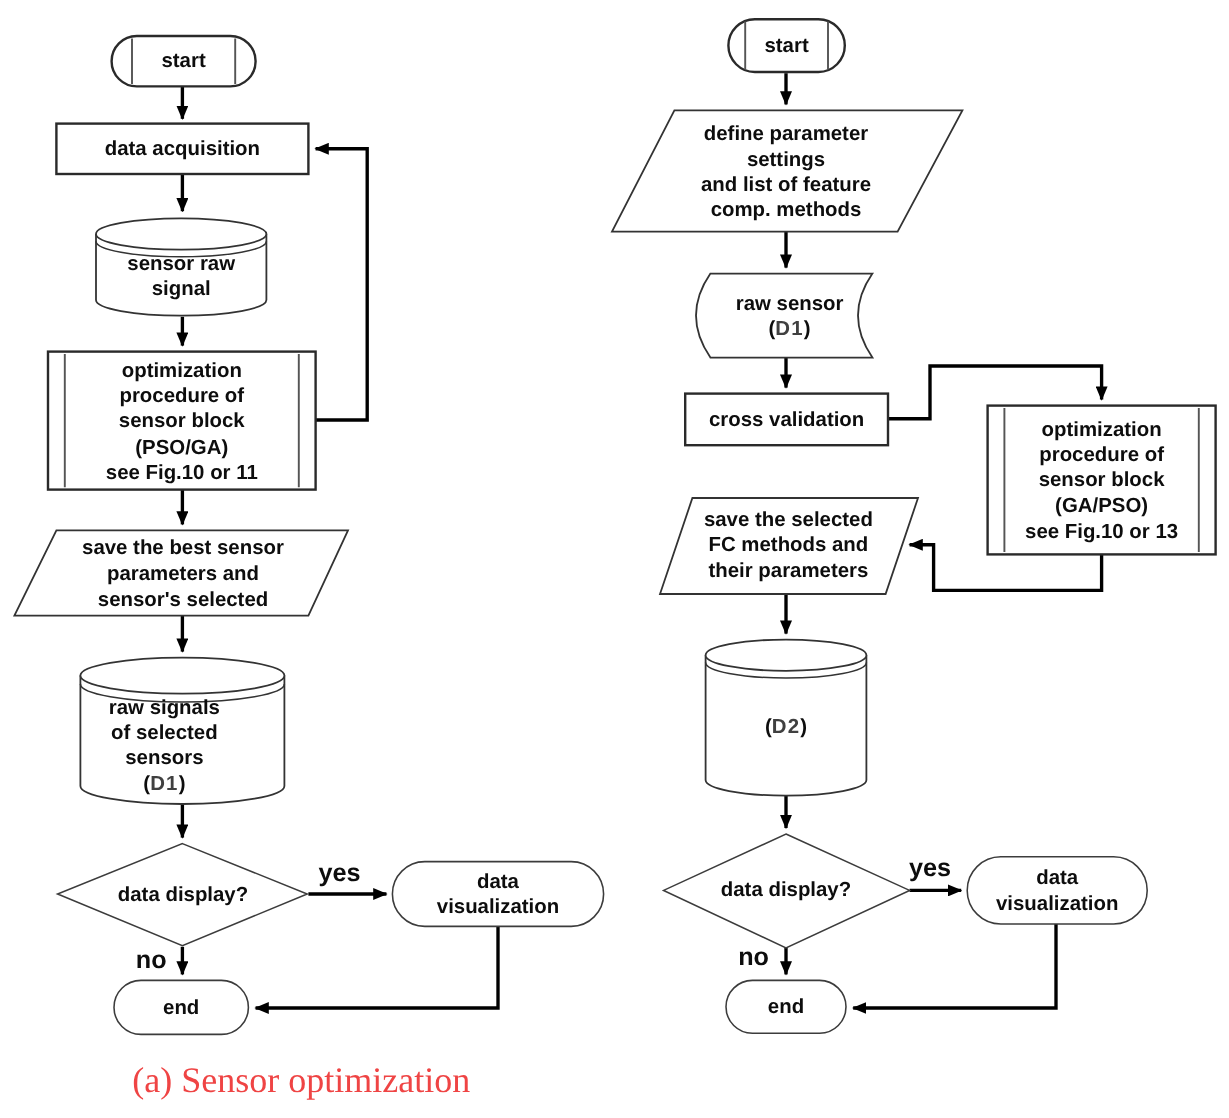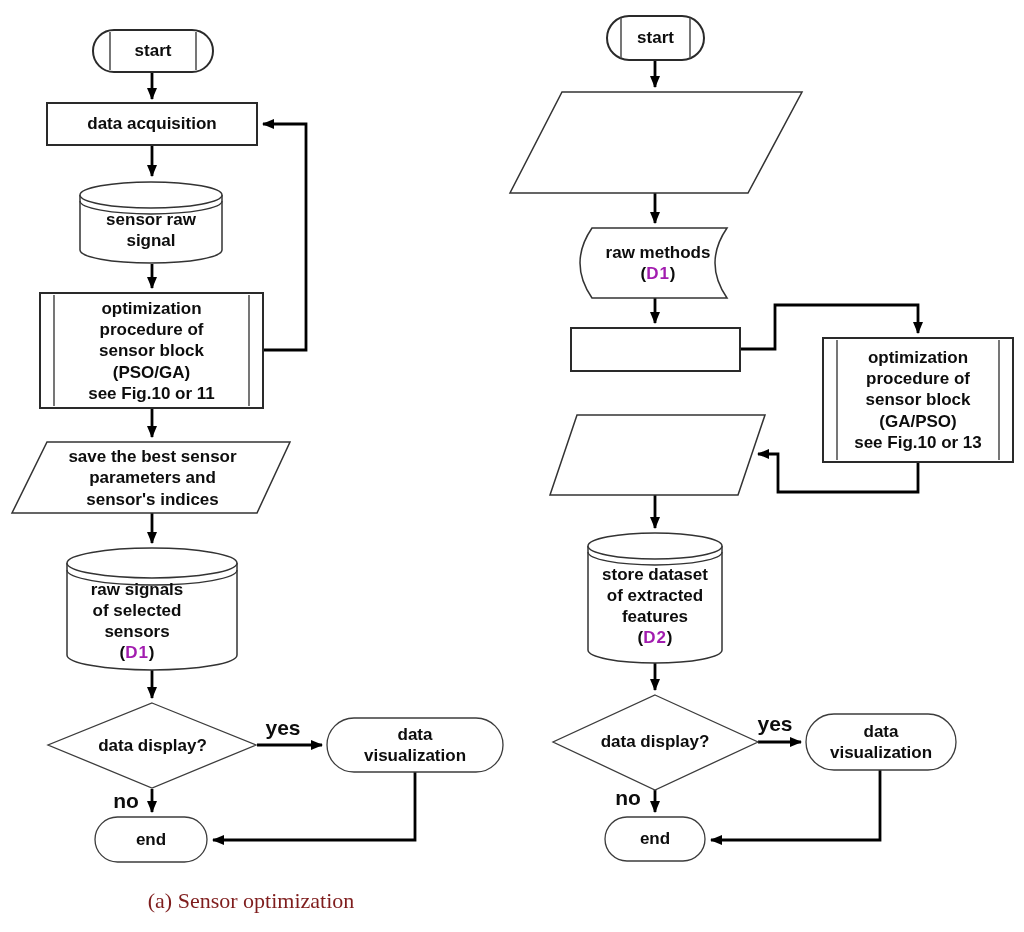--- a/index.html
+++ b/index.html
@@ -10,23 +10,23 @@
   .shape-med{fill:#ffffff;stroke:#333333;stroke-width:1.5;}
   .shape-thin{fill:#ffffff;stroke:#3c3c3c;stroke-width:1.3;}
   .inner{stroke:#555555;stroke-width:1.6;fill:none;}
   .lid{stroke:#333333;stroke-width:1.3;fill:none;}
   .conn{fill:none;stroke:#000000;stroke-width:2.8;}
   .lbl{position:absolute;display:flex;align-items:center;justify-content:center;
        flex-direction:column;text-align:center;color:#0d0d0d;
        font-size:17px;font-weight:700;line-height:1.24;white-space:pre-line;}
   .edge-lbl{position:absolute;display:flex;align-items:center;justify-content:center;
        color:#0d0d0d;font-size:21px;font-weight:700;}
-  .ds{color:#a21caf;letter-spacing:1px;}
+  .ds{color:#404040;letter-spacing:1px;}
   .caption{position:absolute;display:flex;align-items:center;justify-content:center;
-       font-family:"Liberation Serif",serif;font-size:22px;font-weight:400;color:#7f1d1d;
+       font-family:"Liberation Serif",serif;font-size:30px;font-weight:400;color:#ef4444;
        white-space:pre;}
 </style>
 </head>
 <body>
 
 <div class="stage">
 
   <svg class="layer" width="1024" height="932" viewBox="0 0 1024 932">
     <defs>
       <marker id="ah" viewBox="0 0 12 10" refX="11" refY="5" markerWidth="12" markerHeight="10" markerUnits="userSpaceOnUse" orient="auto">
@@ -113,21 +113,21 @@
 signal</div>
 
   <div class="lbl" style="left:54px;top:296px;width:195px;height:110px;">optimization
 procedure of
 sensor block
 (PSO/GA)
 see Fig.10 or 11</div>
 
   <div class="lbl" style="left:30px;top:447px;width:245px;height:62px;">save the best sensor
 parameters and
-sensor's indices</div>
+sensor's selected</div>
 
   <div class="lbl" style="left:67px;top:576px;width:140px;height:90px;">
     <div>raw signals
 of selected
 sensors</div>
     <div><span>(</span><span class="ds">D1</span><span>)</span></div>
   </div>
 
   <div class="lbl" style="left:60px;top:703px;width:185px;height:85px;">data display?</div>
 
@@ -137,38 +137,43 @@
 visualization</div>
 
   <div class="edge-lbl" style="left:104px;top:789px;width:44px;height:24px;">no</div>
 
   <div class="lbl" style="left:95px;top:817px;width:112px;height:45px;">end</div>
 
   <div class="caption" style="left:49px;top:879px;width:404px;height:44px;">(a) Sensor optimization</div>
 
   <div class="lbl" style="left:607px;top:16px;width:97px;height:44px;">start</div>
 
+  <div class="lbl" style="left:530px;top:98px;width:250px;height:90px;">define parameter
+settings
+and list of feature
+comp. methods</div>
 
   <div class="lbl" style="left:596px;top:232px;width:124px;height:62px;">
-    <div>raw methods</div>
+    <div>raw sensor</div>
     <div><span>(</span><span class="ds">D1</span><span>)</span></div>
   </div>
 
+  <div class="lbl" style="left:571px;top:328px;width:169px;height:43px;">cross validation</div>
 
   <div class="lbl" style="left:837px;top:342px;width:162px;height:116px;">optimization
 procedure of
 sensor block
 (GA/PSO)
 see Fig.10 or 13</div>
 
+  <div class="lbl" style="left:562px;top:419px;width:190px;height:70px;">save the selected
+FC methods and
+their parameters</div>
 
   <div class="lbl" style="left:588px;top:558px;width:134px;height:96px;">
-    <div>store dataset
-of extracted
-features</div>
     <div><span>(</span><span class="ds">D2</span><span>)</span></div>
   </div>
 
   <div class="lbl" style="left:565px;top:700px;width:180px;height:84px;">data display?</div>
 
   <div class="edge-lbl" style="left:752px;top:712px;width:46px;height:24px;">yes</div>
 
   <div class="lbl" style="left:806px;top:714px;width:150px;height:56px;">data
 visualization</div>
 

